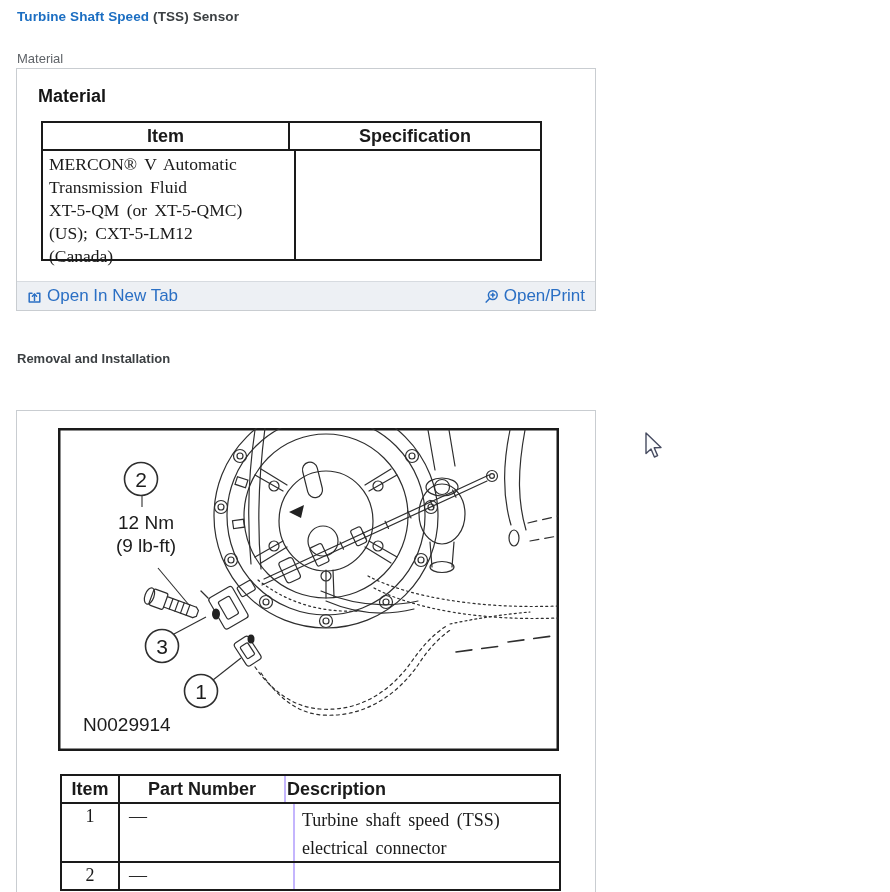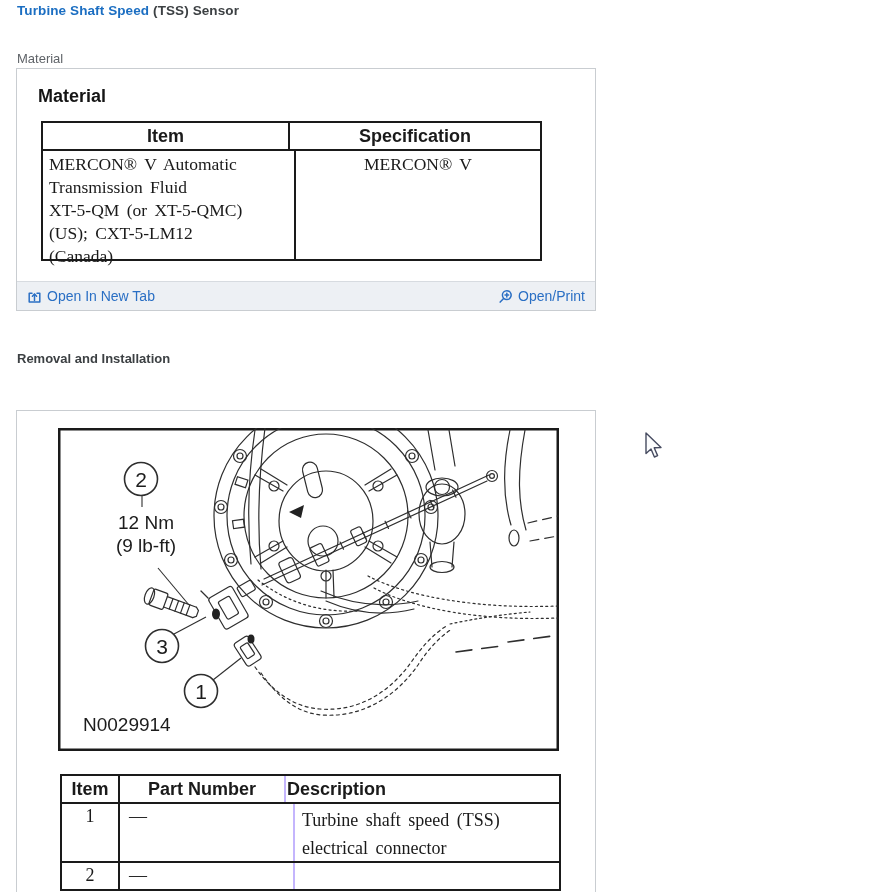--- a/index.html
+++ b/index.html
@@ -1,21 +1,21 @@
 <!DOCTYPE html>
 <html><head>
 <meta charset="utf-8">
 <style>
   html,body{margin:0;padding:0;}
   body{
     width:890px;height:892px;position:relative;overflow:hidden;
     background:#ffffff;font-family:"Liberation Sans",sans-serif;
   }
   
-  .page-title{position:absolute;left:17px;top:3px;font-size:13.5px;font-weight:bold;color:#3c4043;letter-spacing:.1px;}
+  .page-title{position:absolute;left:17px;top:9px;font-size:13.5px;font-weight:bold;color:#3c4043;letter-spacing:.1px;}
   .page-title .title-link{color:#1b6ec2;cursor:pointer;}
   .section-label{position:absolute;left:17px;font-size:13px;color:#5f6368;}
   #material-label{top:51px;}
   #removal-label{top:351px;font-weight:bold;color:#3c4043;}
   
   .card{position:absolute;left:16px;width:578px;background:#fff;border:1px solid #c9cdd1;}
   #material-card{top:68px;height:241px;}
   #removal-card{top:410px;height:540px;}
   
   .doc-heading{position:absolute;left:21px;top:17px;font-size:18px;font-weight:bold;color:#151515;}
@@ -23,21 +23,21 @@
   .mat-head{display:flex;height:26px;border-bottom:2px solid #1a1a1a;font-weight:bold;font-size:18px;}
   .mat-head .hc{display:flex;align-items:center;justify-content:center;}
   .mat-hc1{width:245px;border-right:2px solid #1a1a1a;}
   .mat-hc2{flex:1;}
   .mat-body{display:flex;height:108px;font-family:"Liberation Serif",serif;font-size:17.5px;}
   .mat-bc1{width:245px;border-right:2px solid #1a1a1a;padding:2px 0 0 6px;line-height:23px;white-space:pre-line;word-spacing:3px;}
   .mat-bc2{flex:1;text-align:center;padding-top:3px;word-spacing:3px;}
   
   .card-footer{position:absolute;left:0;right:0;bottom:0;height:28px;background:#edf0f4;border-top:1px solid #d7dbe0;
     display:flex;align-items:center;justify-content:space-between;padding:0 10px;}
-  .footer-link{display:flex;align-items:center;gap:5px;color:#2a6fc4;font-size:14px;cursor:pointer;}
+  .footer-link{display:flex;align-items:center;gap:5px;color:#2a6fc4;font-size:17px;cursor:pointer;}
   .footer-link svg{display:block;}
   
   .figure-svg{position:absolute;left:41px;top:17px;}
   .figure-svg text{fill:#1c1c1c;stroke:none;font-family:"Liberation Sans",sans-serif;}
   
   .parts-table{position:absolute;left:43px;top:363px;width:497px;border:2px solid #1a1a1a;color:#1a1a1a;}
   .pt-row{display:flex;}
   .pt-head{height:26px;border-bottom:2px solid #1a1a1a;font-weight:bold;font-size:18px;}
   .pt-r1{height:57px;border-bottom:2px solid #1a1a1a;}
   .pt-r2{height:26px;}
@@ -70,21 +70,20 @@
     <div class="mat-head">
       <div class="hc mat-hc1">Item</div>
       <div class="hc mat-hc2">Specification</div>
     </div>
     <div class="mat-body">
       <div class="mat-bc1">MERCON® V Automatic
 Transmission Fluid
 XT-5-QM (or XT-5-QMC)
 (US); CXT-5-LM12
 (Canada)</div>
-      <div class="mat-bc2">MERCON® V</div>
     </div>
   </div>
 
   <div class="card-footer">
     <div class="footer-link">
       <svg width="15" height="15" viewBox="0 0 15 15">
         <g fill="none" stroke="#2a6fc4" stroke-width="1.5" stroke-linecap="round" stroke-linejoin="round">
           <path d="M5,4.2 H2.2 V13 H12.8 V4.2 H10"></path>
           <path d="M7.5,11.5 V5.2"></path>
           <path d="M5.4,7.3 L7.5,5.1 L9.6,7.3"></path>

